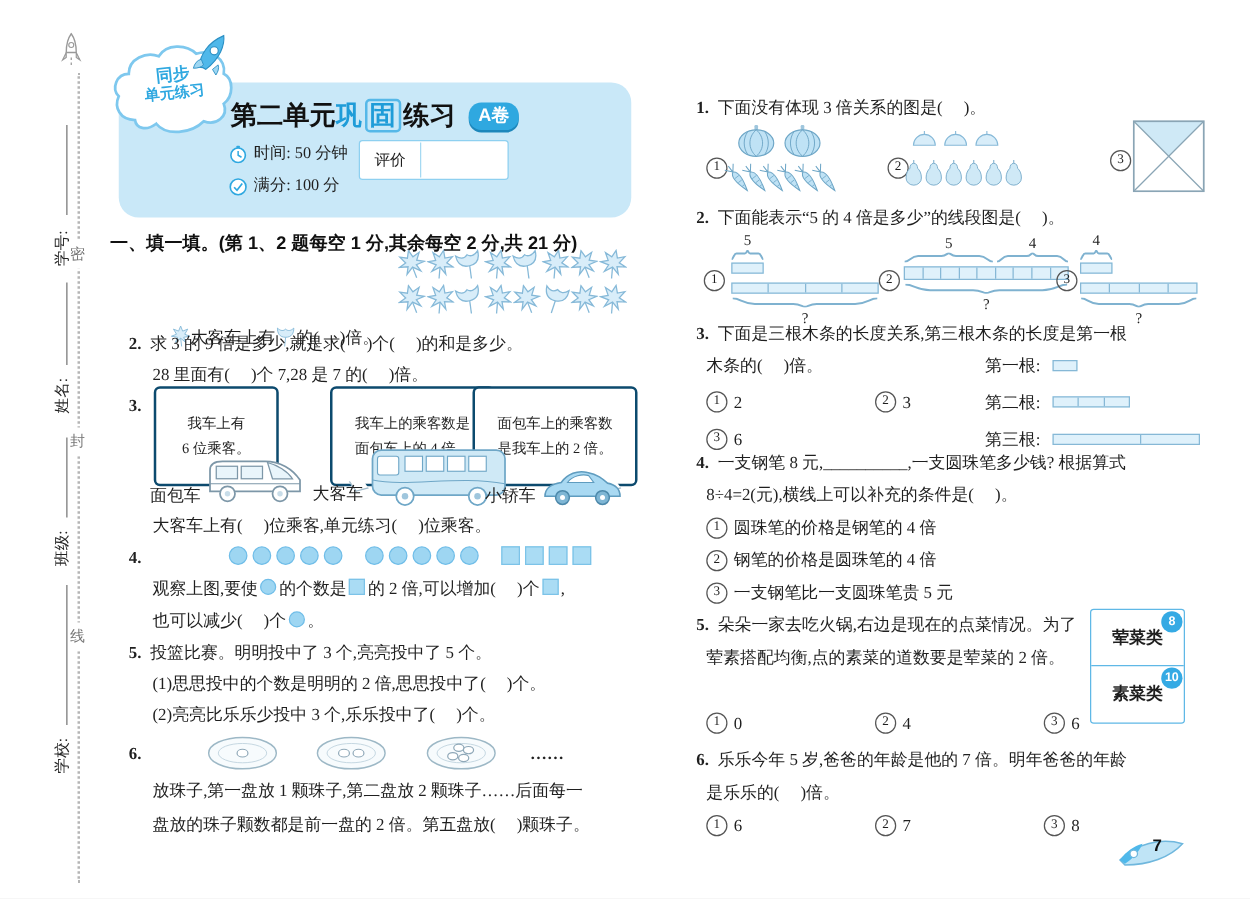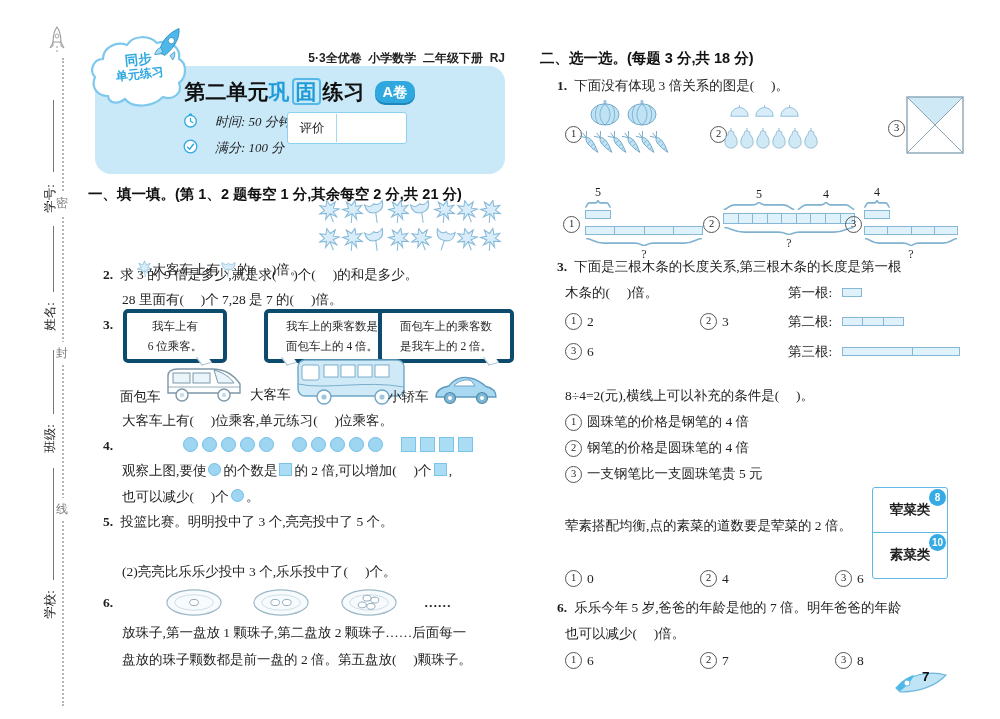--- a/index.html
+++ b/index.html
@@ -28,36 +28,36 @@
   .cloud-text{position:absolute;left:96px;top:52px;width:86px;text-align:center;color:#2fa8e0;
               font-family:"Liberation Sans",sans-serif;font-weight:bold;transform:rotate(-6deg);}
   .cloud-text .l1{font-size:13.5px;line-height:15px;}
   .cloud-text .l2{font-size:12px;line-height:15px;}
   .title-row{position:absolute;left:95px;top:78px;width:410px;text-align:center;
              font-family:"Liberation Sans",sans-serif;font-weight:bold;font-size:21px;color:#111;white-space:pre;}
   .hl1{color:#1f9cd8;}
   .hl2{color:#1f9cd8;border:2px solid #56b8e8;border-radius:4px;padding:0 2px;margin:0 2px;}
   .abadge{display:inline-block;background:#2fa8e0;color:#fff;border-radius:10px;padding:0 8px;
           font-size:14.5px;height:22px;line-height:22px;vertical-align:2px;margin-left:10px;box-shadow:0 2px 0 #1d87bb;}
-  .meta{position:absolute;left:183px;display:flex;align-items:flex-start;gap:17px;font-size:13px;white-space:pre;font-style:italic;}
+  .meta{position:absolute;left:183px;display:flex;align-items:flex-end;gap:5px;font-size:13px;white-space:pre;}
   .evalbox{position:absolute;left:287px;top:112px;width:118px;height:30px;background:#fff;
            border:1px solid #8ed0f0;border-radius:3px;display:flex;align-items:center;}
   .eval-label{width:48px;text-align:center;font-size:12.5px;}
   .eval-div{width:1px;height:28px;background:#a5d9f2;}
 
   
   .leaves{position:absolute;left:318px;top:199px;width:192px;display:flex;flex-wrap:wrap;row-gap:3px;}
   .leaf{width:23px;height:25px;flex:none;}
   .leaves .leaf:nth-child(odd){transform:rotate(-14deg);}
   .leaves .leaf:nth-child(even){transform:rotate(12deg);}
   .ileaf{width:17px;height:18px;vertical-align:-4px;}
 
   
-  .bubble{position:absolute;background:#fff;border:4px solid #0c4a6e;border-radius:5px;
-          font-size:11.5px;text-align:center;line-height:20px;padding:3px 2px;}
+  .bubble{position:absolute;background:#fff;border:2px solid #0c4a6e;border-radius:5px;
+          font-size:11.5px;text-align:center;line-height:20px;padding:18px 2px;}
   .bubble::after{content:"";position:absolute;bottom:-6px;width:9px;height:9px;background:#fff;
           border-right:1px solid #a3bccb;border-bottom:1px solid #a3bccb;transform:rotate(55deg) skewX(-20deg);}
   .bubble.tr::after{right:14px;}
   .bubble.tl::after{left:16px;}
 
   
   .shape-row{position:absolute;display:flex;align-items:center;}
   .sgrp{display:flex;gap:4px;margin-right:18px;}
   .dot{width:13px;height:13px;border-radius:50%;background:#9ed6f2;border:1px solid #6fbde8;}
   .sq{width:13px;height:13px;background:#aadcf4;border:1px solid #7cc3e8;}
@@ -221,21 +221,20 @@
   <div class="seal-char" style="top:498px">线</div>
   <div class="mline" style="top:100px;height:72px"></div>
   <div class="mlabel" style="top:190px">学号:</div>
   <div class="mline" style="top:226px;height:66px"></div>
   <div class="mlabel" style="top:308px">姓名:</div>
   <div class="mline" style="top:350px;height:64px"></div>
   <div class="mlabel" style="top:430px">班级:</div>
   <div class="mline" style="top:468px;height:112px"></div>
   <div class="mlabel" style="top:596px">学校:</div>
 
-  <div class="brand">5·3全优卷  小学数学  二年级下册  RJ</div>
   <div class="hcard"></div>
   <svg class="cloud-badge" viewBox="0 0 106 86">
       <use href="#sym-cloud"></use>
     </svg>
   <div class="cloud-text">
     <div class="l1">同步</div>
     <div class="l2">单元练习</div>
   </div>
   <svg style="position:absolute;left:152px;top:24px;width:36px;height:36px">
       <use href="#sym-rocket" width="36" height="36"></use>
@@ -368,37 +367,37 @@
       <span class="sq"></span>
         <span class="sq"></span>
         <span class="sq"></span>
         <span class="sq"></span>
     </div>
   </div>
   <div class="t" style="left:122px;top:462px"><span>观察上图,要使</span><span class="idot"></span><span>的个数是</span><span class="isq"></span><span>的 2 倍,可以增加(     )个</span><span class="isq"></span><span>,</span></div>
   <div class="t" style="left:122px;top:488px"><span>也可以减少(     )个</span><span class="idot"></span><span>。</span></div>
 
   <div class="t" style="left:103px;top:513px"><span class="qn">5.</span><span>投篮比赛。明明投中了 3 个,亮亮投中了 5 个。</span></div>
+  <div class="t" style="left:122px;top:538px">(1)思思投中的个数是明明的 2 倍,思思投中了(     )个。</div>
   <div class="t" style="left:122px;top:563px">(2)亮亮比乐乐少投中 3 个,乐乐投中了(     )个。</div>
 
   <div class="t" style="left:103px;top:594px;font-weight:bold">6.</div>
   <svg style="position:absolute;left:165px;top:588px;width:58px;height:29px">
       <use href="#sym-plate1" width="58" height="29"></use>
     </svg>
   <svg style="position:absolute;left:252px;top:588px;width:58px;height:29px">
       <use href="#sym-plate2" width="58" height="29"></use>
     </svg>
   <svg style="position:absolute;left:340px;top:588px;width:58px;height:29px">
       <use href="#sym-plate4" width="58" height="29"></use>
     </svg>
   <div class="t" style="left:424px;top:594px;font-weight:bold">……</div>
   <div class="t" style="left:122px;top:624px">放珠子,第一盘放 1 颗珠子,第二盘放 2 颗珠子……后面每一</div>
   <div class="t" style="left:122px;top:651px">盘放的珠子颗数都是前一盘的 2 倍。第五盘放(     )颗珠子。</div>
 
-  <div class="h" style="left:540px;top:49px">二、选一选。(每题 3 分,共 18 分)</div>
 
   <div class="t" style="left:557px;top:77px"><span class="qn">1.</span><span>下面没有体现 3 倍关系的图是(     )。</span></div>
   <span class="cn" style="position:absolute;left:565px;top:126px">1</span>
   <div class="figrow" style="left:588px;top:99px;gap:3px">
     <svg style="width:34px;height:27px">
         <use href="#sym-pumpkin" width="34" height="27"></use>
       </svg>
     <svg style="width:34px;height:27px">
         <use href="#sym-pumpkin" width="34" height="27"></use>
       </svg>
@@ -453,20 +452,21 @@
       </svg>
     <svg style="width:14px;height:21px">
         <use href="#sym-pear" width="14" height="21"></use>
       </svg>
   </div>
   <span class="cn" style="position:absolute;left:888px;top:120px">3</span>
   <svg style="position:absolute;left:906px;top:96px;width:58px;height:58px">
       <use href="#sym-xsquare" width="58" height="58"></use>
     </svg>
 
+  <div class="t" style="left:557px;top:165px"><span class="qn">2.</span><span>下面能表示“5 的 4 倍是多少”的线段图是(     )。</span></div>
 
   <span class="cn" style="position:absolute;left:563px;top:216px">1</span>
   <div class="blbl" style="left:585px;top:186px;width:26px">5</div>
   <svg class="brace over" viewBox="0 0 100 14" preserveAspectRatio="none" style="left:585px;top:200px;width:26px">
       <use href="#brace-path"></use>
     </svg>
   <div class="bar" style="left:585px;top:210px;width:26px">
       <i></i>
     </div>
   <div class="bar" style="left:585px;top:226px;width:118px">
@@ -538,42 +538,44 @@
       <i></i>
       <i></i>
     </div>
   <div class="opt" style="left:565px;top:343px"><span class="cn">3</span><span>6</span></div>
   <div class="t" style="left:788px;top:343px">第三根:</div>
   <div class="bar" style="left:842px;top:347px;width:118px">
       <i style="flex:3"></i>
       <i style="flex:2"></i>
     </div>
 
+  <div class="t" style="left:557px;top:361px"><span class="qn">4.</span><span>一支钢笔 8 元,__________,一支圆珠笔多少钱? 根据算式</span></div>
   <div class="t" style="left:565px;top:387px">8÷4=2(元),横线上可以补充的条件是(     )。</div>
   <div class="opt" style="left:565px;top:413px"><span class="cn">1</span><span>圆珠笔的价格是钢笔的 4 倍</span></div>
   <div class="opt" style="left:565px;top:439px"><span class="cn">2</span><span>钢笔的价格是圆珠笔的 4 倍</span></div>
   <div class="opt" style="left:565px;top:465px"><span class="cn">3</span><span>一支钢笔比一支圆珠笔贵 5 元</span></div>
 
+  <div class="t" style="left:557px;top:491px"><span class="qn">5.</span><span>朵朵一家去吃火锅,右边是现在的点菜情况。为了</span></div>
   <div class="t" style="left:565px;top:517px">荤素搭配均衡,点的素菜的道数要是荤菜的 2 倍。</div>
   <div class="menu">
     <div class="menu-row">
       <span>荤菜类</span>
       <span class="menu-badge">8</span>
     </div>
     <div class="menu-row">
       <span>素菜类</span>
       <span class="menu-badge">10</span>
     </div>
   </div>
   <div class="opt" style="left:565px;top:570px"><span class="cn">1</span><span>0</span></div>
   <div class="opt" style="left:700px;top:570px"><span class="cn">2</span><span>4</span></div>
   <div class="opt" style="left:835px;top:570px"><span class="cn">3</span><span>6</span></div>
 
   <div class="t" style="left:557px;top:599px"><span class="qn">6.</span><span>乐乐今年 5 岁,爸爸的年龄是他的 7 倍。明年爸爸的年龄</span></div>
-  <div class="t" style="left:565px;top:625px">也可以减少(     )倍。</div>
+  <div class="t" style="left:565px;top:625px">是乐乐的(     )倍。</div>
   <div class="opt" style="left:565px;top:652px"><span class="cn">1</span><span>6</span></div>
   <div class="opt" style="left:700px;top:652px"><span class="cn">2</span><span>7</span></div>
   <div class="opt" style="left:835px;top:652px"><span class="cn">3</span><span>8</span></div>
 
   <svg class="pagebadge" viewBox="0 0 56 28">
       <use href="#sym-pagerocket"></use>
     </svg>
   <div class="pagenum">7</div>
 
 </div>

